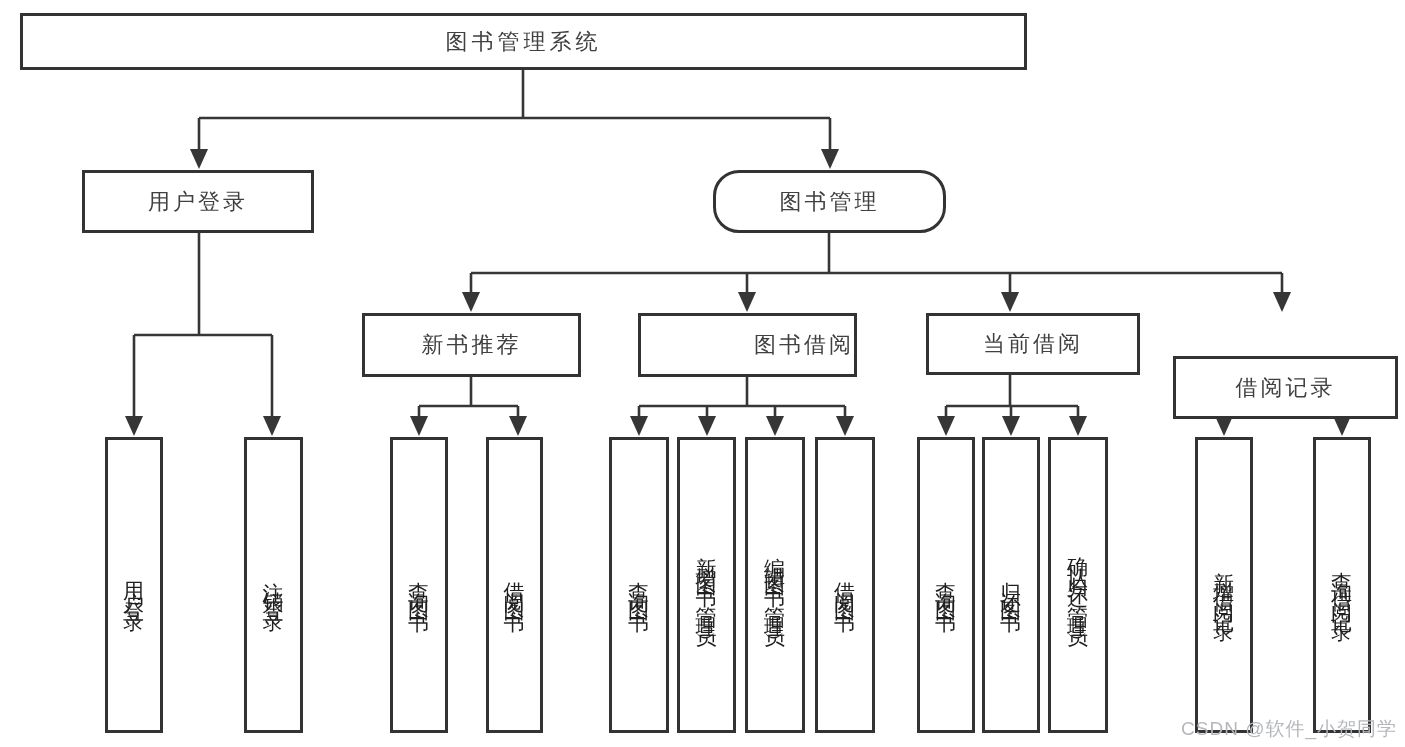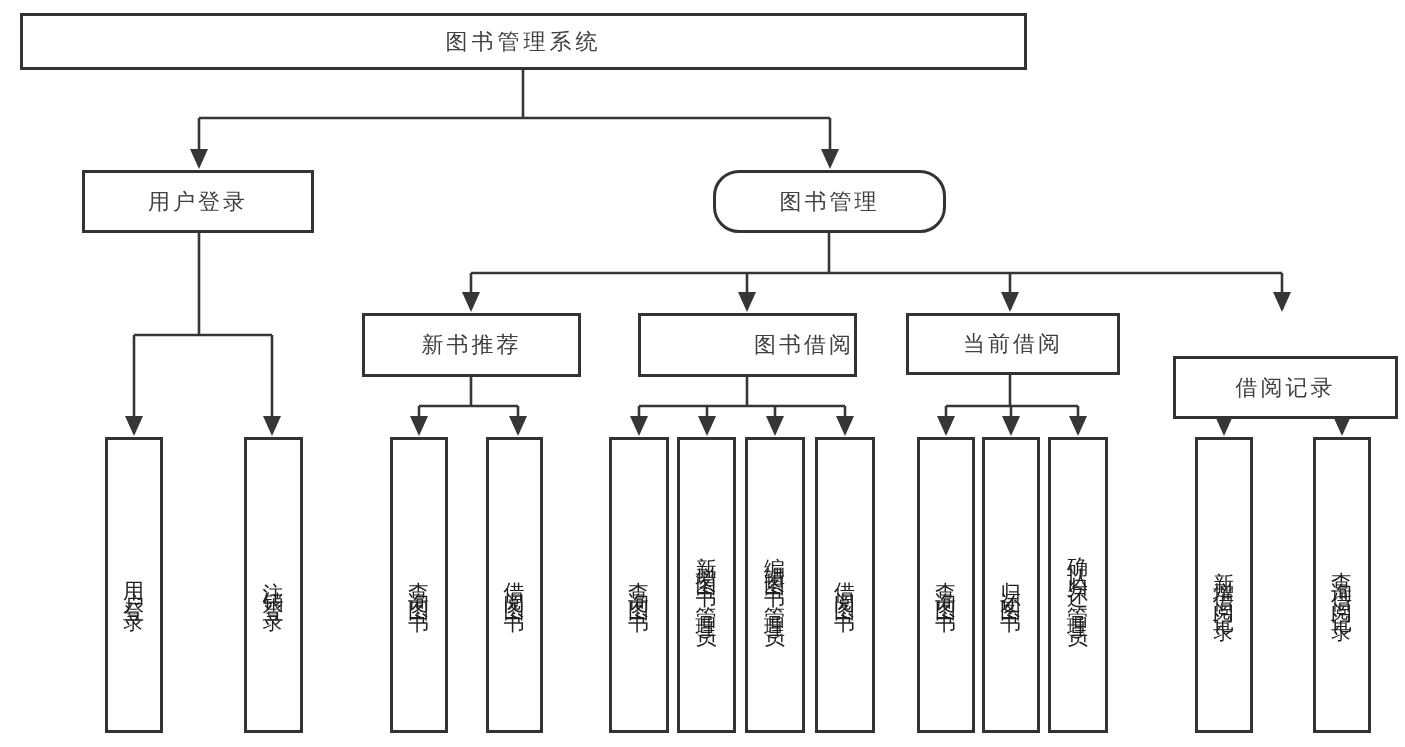--- a/index.html
+++ b/index.html
@@ -148,21 +148,21 @@
   <div class="box hnode" style="left:713px; top:170px; width:233px; height:63px;border-radius:26px;">
     <span>图书管理</span>
   </div>
 
   <div class="box hnode" style="left:362px; top:313px; width:219px; height:64px;">
     <span>新书推荐</span>
   </div>
   <div class="box hnode" style="left:638px; top:313px; width:219px; height:64px;justify-content:flex-end;">
     <span>图书借阅</span>
   </div>
-  <div class="box hnode" style="left:906px; top:313px; width:214px; height:62px;">
+  <div class="box hnode" style="left:926px; top:313px; width:214px; height:62px;">
     <span>当前借阅</span>
   </div>
   <div class="box hnode" style="left:1173px; top:312px; width:225px; height:63px;margin-top:44px;">
     <span>借阅记录</span>
   </div>
 
   <div class="leaf" style="left:105px; width:58px;">
     <span>用户登录</span>
   </div>
   <div class="leaf" style="left:244px; width:59px;">
@@ -199,14 +199,15 @@
     <span>确认归还（管理员）</span>
   </div>
 
   <div class="leaf" style="left:1195px; width:58px;">
     <span>新增借阅记录</span>
   </div>
   <div class="leaf" style="left:1313px; width:58px;">
     <span>查询借阅记录</span>
   </div>
 
+  <div class="watermark">CSDN @软件_小贺同学</div>
 
 </div>
 
 </body></html>

